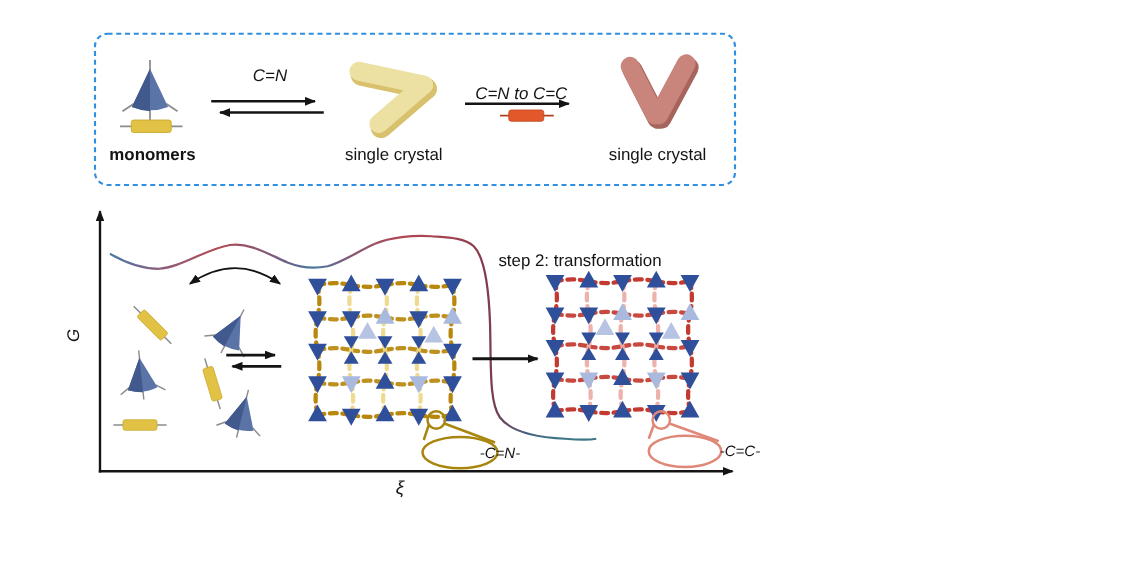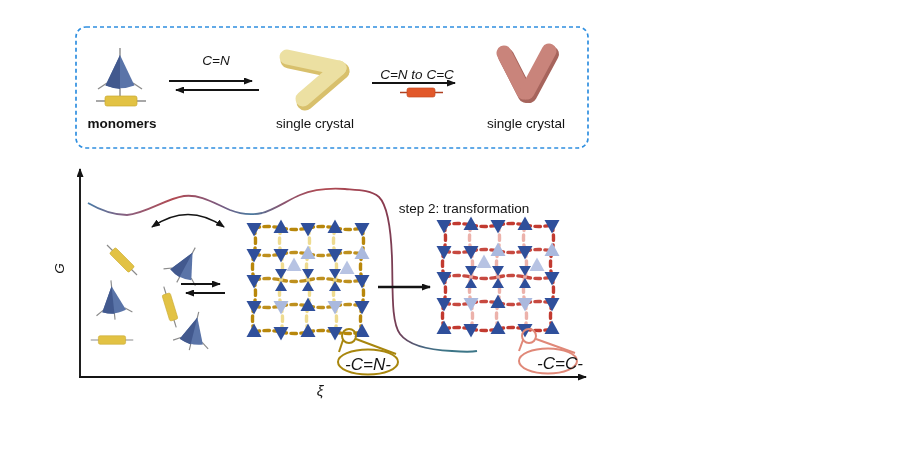--- a/index.html
+++ b/index.html
@@ -19,21 +19,21 @@
     --ink:#141414;
   }
   html,body{margin:0;padding:0;background:#ffffff;}
   .stage{
     position:relative;width:916px;height:453px;background:#ffffff;overflow:hidden;
     font-family:"Liberation Sans", sans-serif;color:var(--ink);
   }
   .stage svg{position:absolute;left:0;top:0;}
   .lbl{position:absolute;text-align:center;font-size:13.5px;line-height:1.1;color:var(--ink);}
   .it{font-style:italic;}
-  .small{font-size:17px;}
+  .small{font-size:12px;padding-left:32px;}
   .xi{font-size:15px;}
   .glabel{transform:rotate(-90deg);transform-origin:center;}
 </style>
 </head>
 <body>
 
 <div class="stage">
 
   <svg width="916" height="453" viewBox="0 0 916 453">
     <defs>

